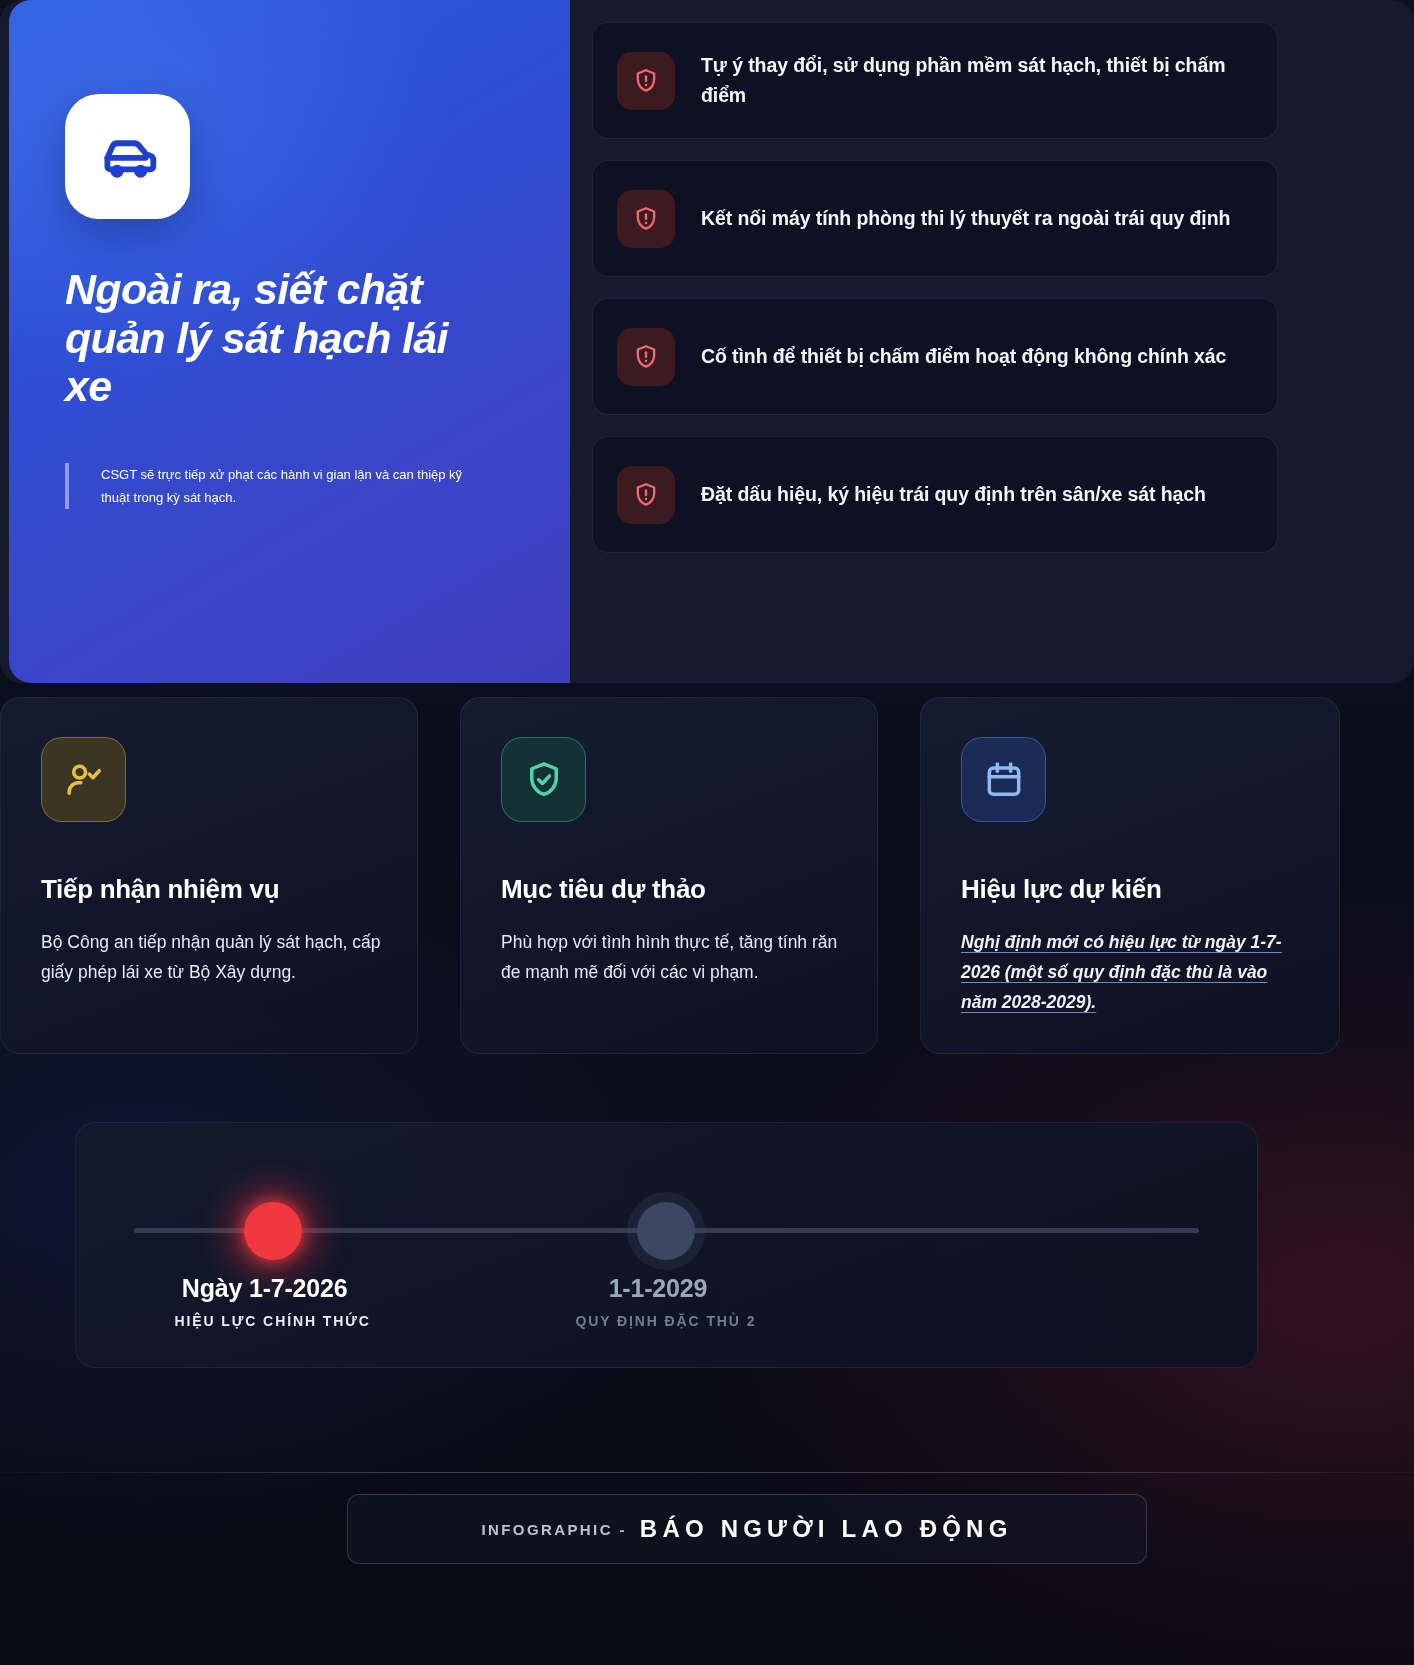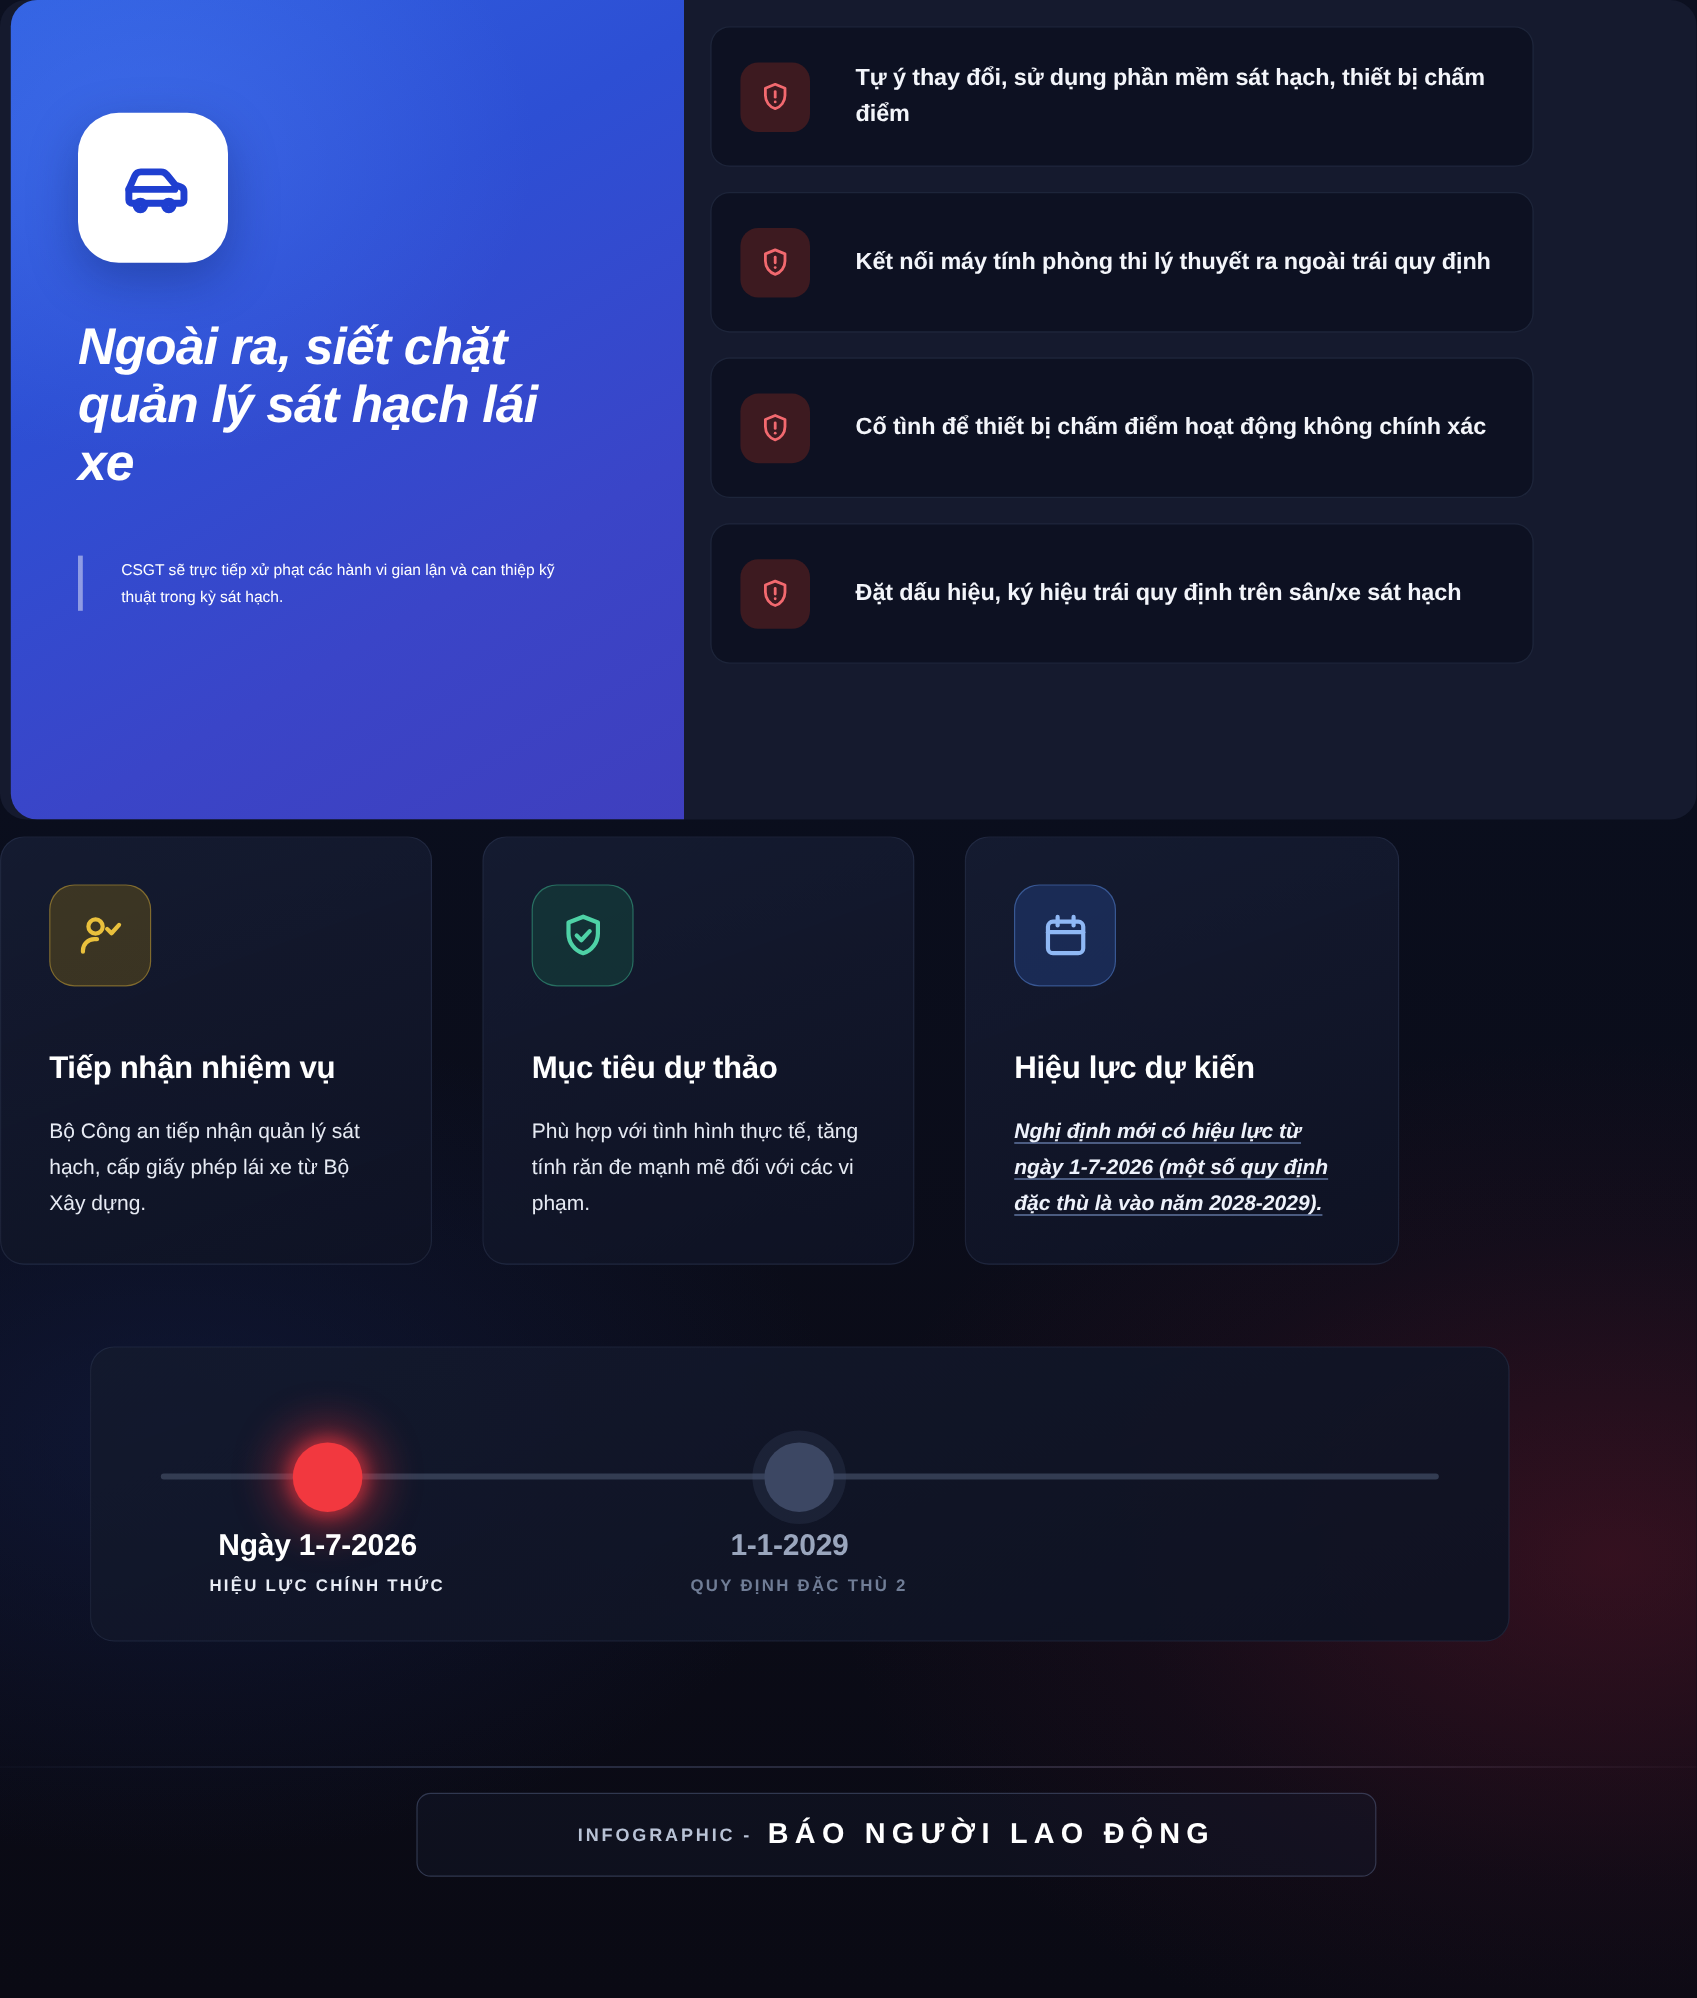--- a/index.html
+++ b/index.html
@@ -103,21 +103,21 @@
     gap: 21px;
   }
 
   .warn-item {
     background: #0d1122;
     border: 1px solid rgba(120, 140, 185, 0.16);
     border-radius: 16px;
     min-height: 117px;
     display: flex;
     align-items: center;
-    gap: 38px;
+    gap: 26px;
     padding: 20px 28px 20px 24px;
   }
 
   .warn-icon {
     flex: 0 0 auto;
     width: 58px;
     height: 58px;
     border-radius: 15px;
     background: #3d1a20;
     display: flex;
@@ -131,21 +131,21 @@
     line-height: 1.52;
     font-weight: 700;
     letter-spacing: -0.1px;
   }
 
   
   .cards {
     position: absolute;
     left: 0;
     top: 697px;
-    width: 1166px;
+    width: 1414px;
     display: flex;
     gap: 42px;
     padding: 0 0px;
   }
 
   .card {
     width: 418px;
     min-height: 330px;
     border-radius: 20px;
     padding: 39px 36px 36px 40px;

